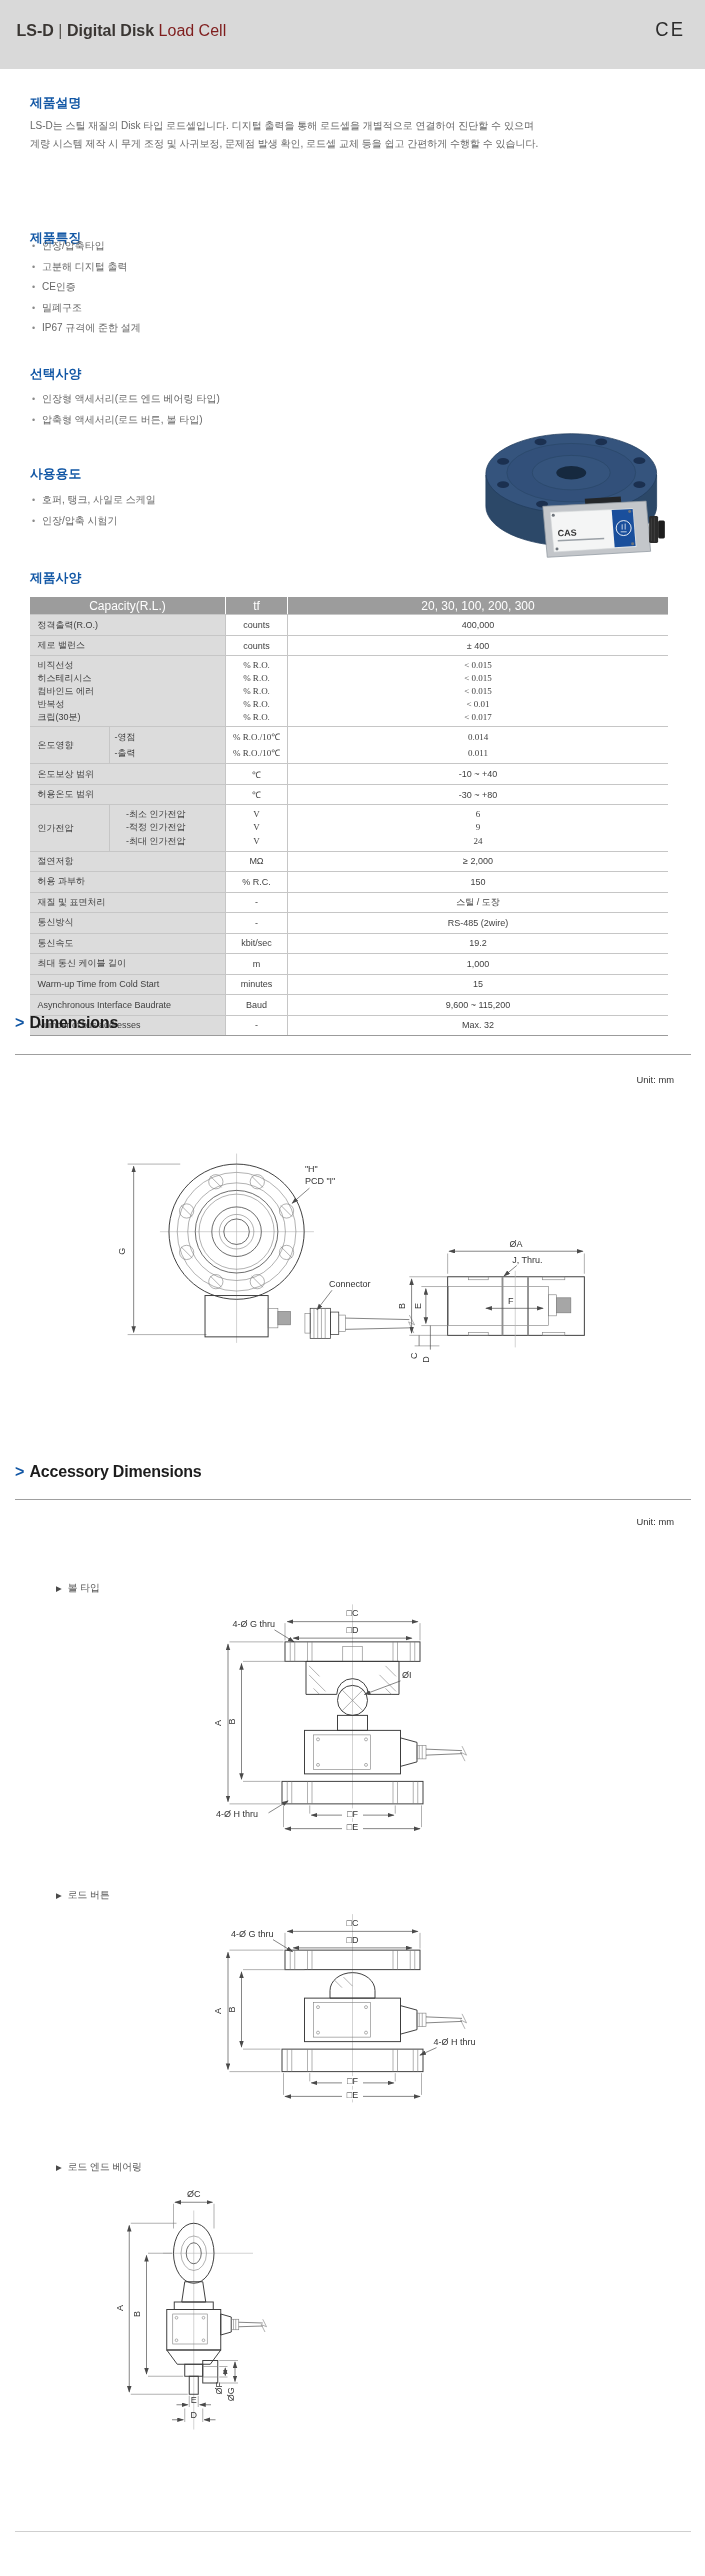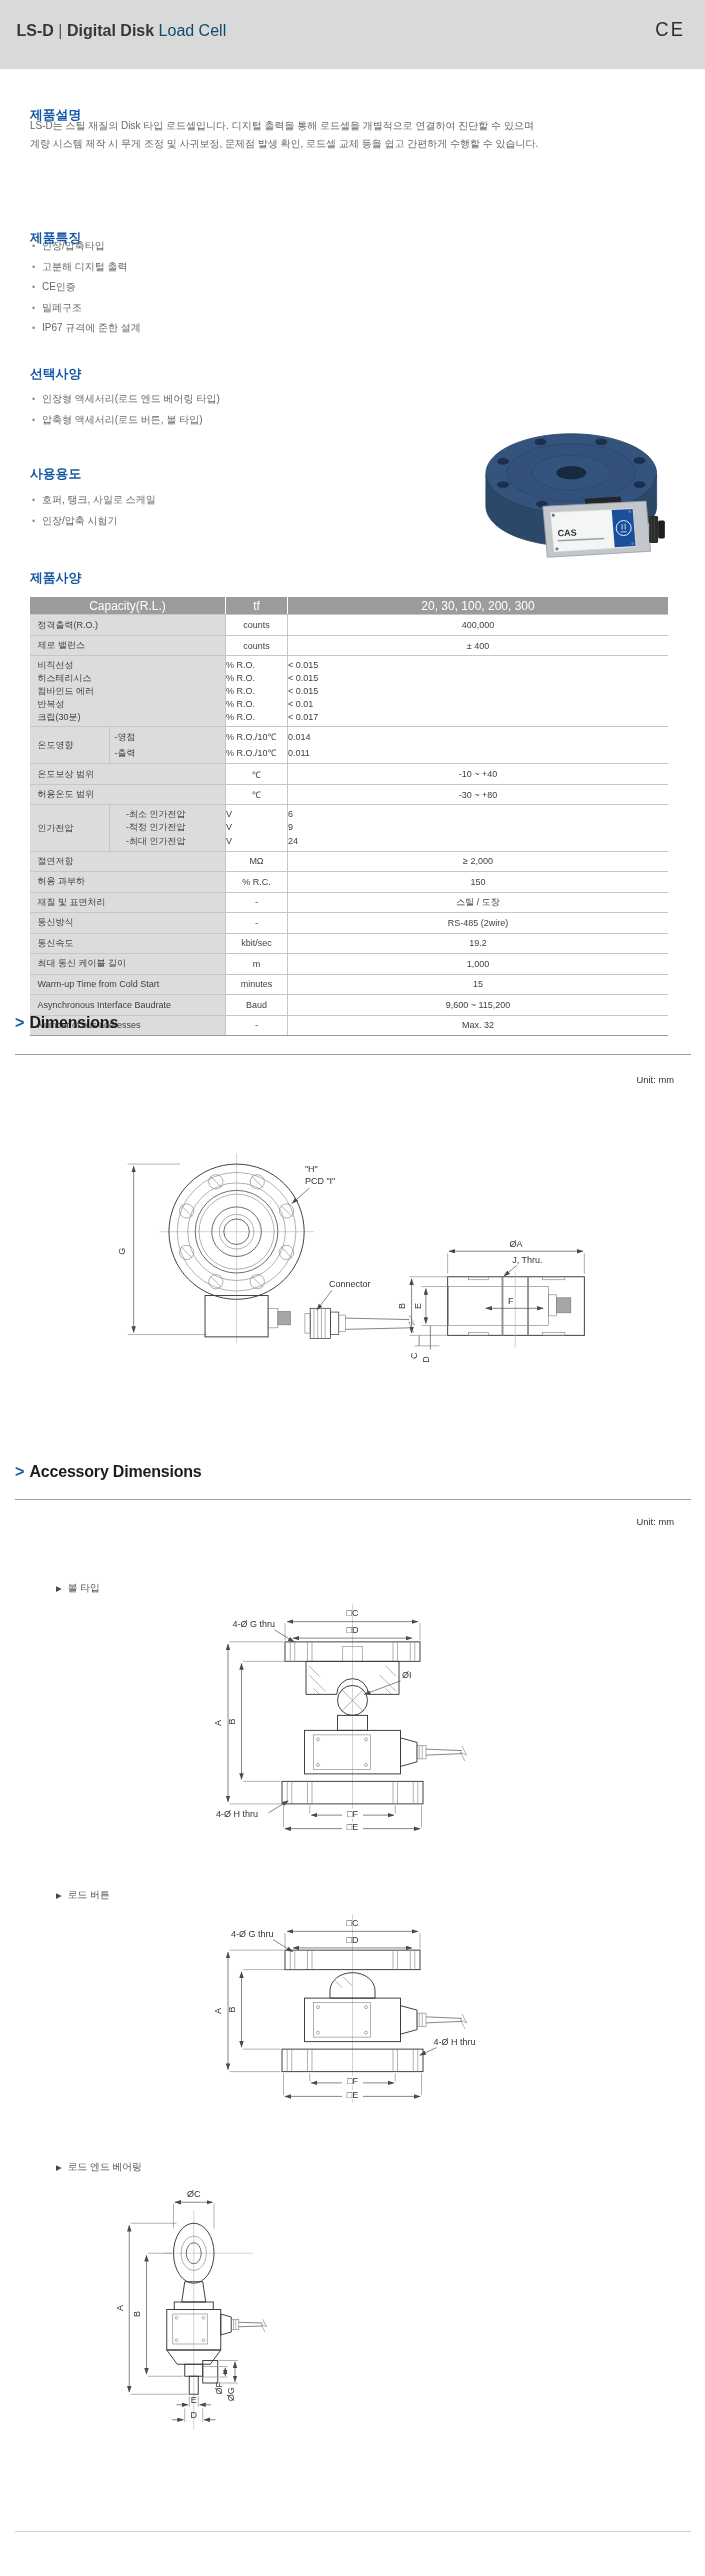--- a/index.html
+++ b/index.html
@@ -3,21 +3,21 @@
 <meta charset="utf-8">
 <style>
   html,body{margin:0;padding:0;background:#fff;font-family:"Liberation Sans",sans-serif;}
   .page{position:relative;width:706px;height:2576px;background:#ffffff;overflow:hidden;}
 
   
   .hdr{position:absolute;left:0;top:0;width:706px;height:69px;background:#d9d9d9;}
   .hdr-title{position:absolute;left:16.5px;top:22px;font-size:16px;color:#3a3633;white-space:nowrap;}
   .hdr-title .b{font-weight:bold;}
   .hdr-title .sep{font-weight:400;color:#5a5652;padding:0 4.5px;}
-  .hdr-title .lt{font-weight:400;color:#0c4a6e;}
+  .hdr-title .lt{font-weight:400;color:#7f1d1d;}
   .ce{position:absolute;right:19.5px;top:18px;font-size:20px;color:#2d2d2d;font-weight:500;letter-spacing:2.3px;transform:scaleX(.92);}
 
   
   .sec-h{position:absolute;left:30px;font-size:12.8px;font-weight:bold;color:#1257a5;}
   .para{position:absolute;left:30px;font-size:10px;color:#666;line-height:18px;}
   .blist{position:absolute;left:32px;margin:0;padding:0;list-style:none;font-size:10px;color:#666;line-height:19.5px;}
   .blist li::before{content:"•";color:#8a8a8a;font-size:9px;margin-right:6.8px;}
 
   
   .spec{position:absolute;left:30px;top:597px;width:638px;font-size:9px;color:#3f3f3f;border-bottom:0.8px solid #9b9b9b;}
@@ -26,21 +26,21 @@
   .shead>div{display:flex;align-items:center;justify-content:center;}
   .shead>div+div{border-left:1.5px solid #fff;}
   .srow{display:flex;border-top:0.8px solid #c6c6c6;align-items:stretch;}
   .w1{width:195px;} .w1a{width:79px;} .w1b{width:116px;} .w2{width:62px;} .w3{flex:1;}
   .lab{background:#dcdcdc;display:flex;align-items:center;padding-left:7.5px;}
   .cc{display:flex;align-items:center;justify-content:center;text-align:center;}
   .vb{border-left:0.8px solid #c6c6c6;}
   .rs>div{min-height:19.5px;}
   .stack{display:flex;flex-direction:column;justify-content:center;padding:2.3px 0;}
   .stack.lft{align-items:flex-start;padding-left:7.5px;}
-  .stack.ctr{align-items:flex-start;}
+  .stack.ctr{align-items:center;font-family:Liberation Serif, serif;}
   .ln175>span{line-height:13px;display:block;}
   .ln21>span{line-height:16px;display:block;}
   .ln18>span{line-height:13.5px;display:block;}
   .gbg{background:#dcdcdc;}
 
   
   .big-h{position:absolute;left:15px;font-size:16px;font-weight:bold;color:#1c1c1c;letter-spacing:-0.2px;}
   .big-h .chev{color:#1257a5;margin-right:5.3px;font-weight:bold;}
   .rule{position:absolute;left:15px;width:676px;height:0;border-top:0.8px solid #9f9f9f;}
   .unit-note{position:absolute;right:32px;font-size:9.4px;color:#333;}
@@ -62,21 +62,21 @@
 
 <div class="page">
 
   <div class="hdr">
     <div class="hdr-title">
       <span class="b">LS-D</span><span class="sep">|</span><span class="b">Digital Disk</span>&nbsp;<span class="lt">Load Cell</span>
     </div>
     <div class="ce">CE</div>
   </div>
 
-  <div class="sec-h" style="top:107px;">제품설명</div>
+  <div class="sec-h" style="top:95px;">제품설명</div>
   <div class="para" style="top:117px;">
     <div>LS-D는 스틸 재질의 Disk 타입 로드셀입니다. 디지털 출력을 통해 로드셀을 개별적으로 연결하여 진단할 수 있으며</div>
     <div>계량 시스템 제작 시 무게 조정 및 사귀보정, 문제점 발생 확인, 로드셀 교체 등을 쉽고 간편하게 수행할 수 있습니다.</div>
   </div>
 
   <div class="sec-h" style="top:230px;">제품특징</div>
   <ul class="blist" style="top:236px;">
     <li>인장/압축타입</li>
     <li>고분해 디지털 출력</li>
     <li>CE인증</li>

